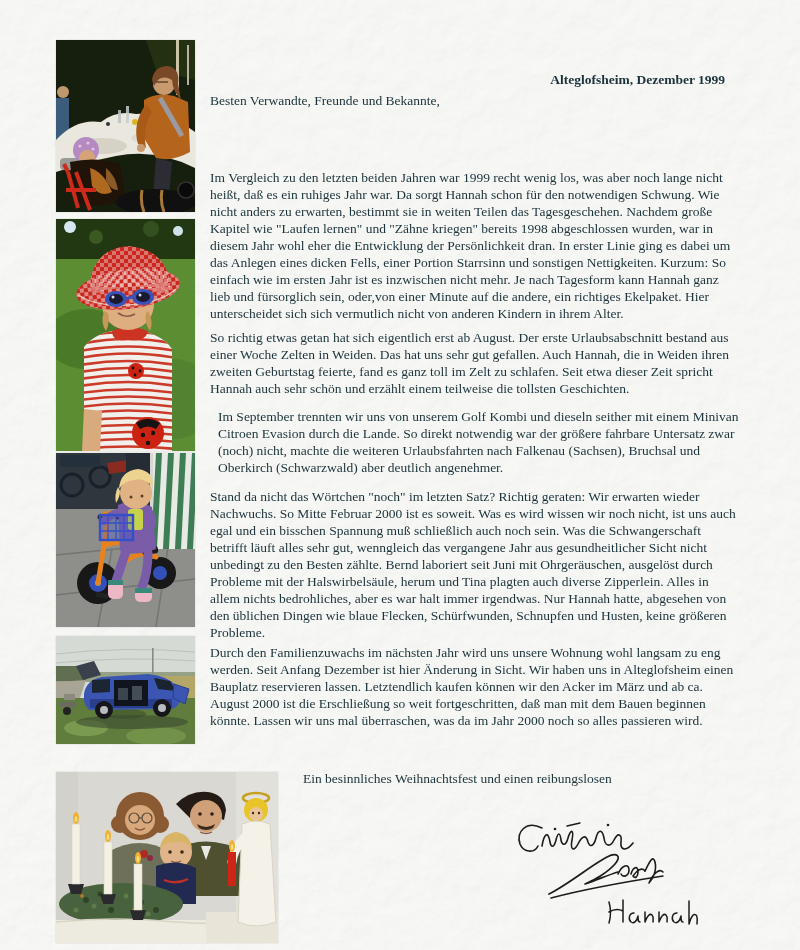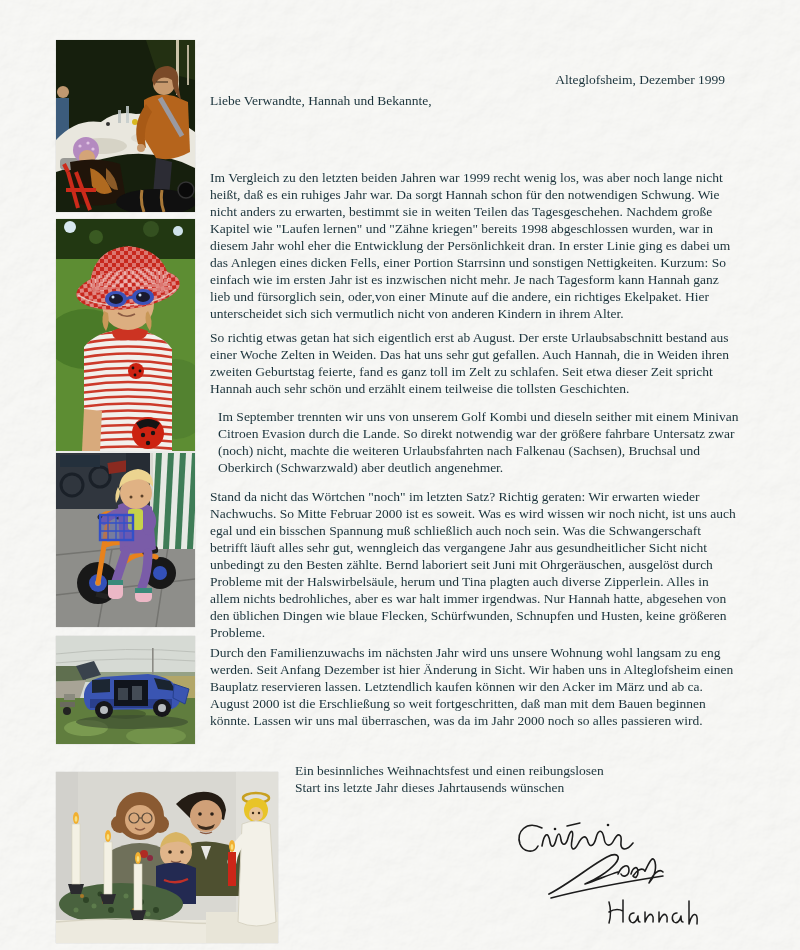--- a/index.html
+++ b/index.html
@@ -3,21 +3,21 @@
 <meta charset="utf-8">
 <style>
   html,body{margin:0;padding:0;}
   body{width:800px;height:950px;overflow:hidden;background:#f6f6f3;}
   .page{position:relative;width:800px;height:950px;font-family:"Liberation Serif","DejaVu Serif",serif;color:#1b333b;}
   .texture{position:absolute;left:0;top:0;width:800px;height:950px;z-index:0;pointer-events:none;}
   .photo{position:absolute;z-index:2;overflow:hidden;box-shadow:0 0 1px rgba(0,0,0,.25);}
   .photo svg{display:block;}
   .txt{position:absolute;z-index:3;font-size:13.5px;line-height:17px;white-space:normal;}
   .date{width:515px;text-align:right;}
-  .closing div{margin:0;}
+  .closing div{margin:8px;}
   .sig{position:absolute;z-index:3;}
   .sig path{fill:none;stroke:#1c1c1c;stroke-linecap:round;stroke-linejoin:round;}
 </style>
 </head>
 <body>
 
 <div class="page">
 
   <svg class="texture" width="800" height="950">
     <defs>
@@ -319,31 +319,30 @@
       <circle cx="197" cy="41" r="1.2" fill="#3a2a18"></circle>
         <circle cx="203" cy="41" r="1.2" fill="#3a2a18"></circle>
       <path d="M186,52 Q200,46 214,52 L220,150 Q200,158 182,150 Z" fill="#f3f1e8" stroke="#d8d4c4" stroke-width="1"></path>
       <path d="M188,66 Q178,76 176,90" stroke="#f3f1e8" stroke-width="9" fill="none" stroke-linecap="round"></path>
       <rect x="172" y="80" width="8" height="34" fill="#cc2618"></rect>
       <ellipse cx="176" cy="74" rx="3" ry="6" fill="#f2b030"></ellipse>
         <ellipse cx="176" cy="75" rx="1.4" ry="3" fill="#f8e080"></ellipse>
     </svg>
   </div>
 
-  <div class="txt date" style="left:210px;top:71px;">Alteglofsheim, Dezember 1999</div>
-  <div class="txt" style="left:210px;top:92px;width:530px;">Liebe Verwandte, Hannah und Bekannte,</div>
+  <div class="txt date" style="left:210px;top:71px;font-weight:bold;">Alteglofsheim, Dezember 1999</div>
+  <div class="txt" style="left:210px;top:92px;width:530px;">Besten Verwandte, Freunde und Bekannte,</div>
   <div class="txt" style="left:210px;top:169px;width:530px;">Im Vergleich zu den letzten beiden Jahren war 1999 recht wenig los, was aber noch lange nicht heißt, daß es ein ruhiges Jahr war. Da sorgt Hannah schon für den notwendigen Schwung. Wie nicht anders zu erwarten, bestimmt sie in weiten Teilen das Tagesgeschehen. Nachdem große Kapitel wie "Laufen lernen" und "Zähne kriegen" bereits 1998 abgeschlossen wurden, war in diesem Jahr wohl eher die Entwicklung der Persönlichkeit dran. In erster Linie ging es dabei um das Anlegen eines dicken Fells, einer Portion Starrsinn und sonstigen Nettigkeiten. Kurzum: So einfach wie im ersten Jahr ist es inzwischen nicht mehr. Je nach Tagesform kann Hannah ganz lieb und fürsorglich sein, oder,von einer Minute auf die andere, ein richtiges Ekelpaket. Hier unterscheidet sich sich vermutlich nicht von anderen Kindern in ihrem Alter.</div>
   <div class="txt" style="left:210px;top:329px;width:530px;">So richtig etwas getan hat sich eigentlich erst ab August. Der erste Urlaubsabschnitt bestand aus einer Woche Zelten in Weiden. Das hat uns sehr gut gefallen. Auch Hannah, die in Weiden ihren zweiten Geburtstag feierte, fand es ganz toll im Zelt zu schlafen. Seit etwa dieser Zeit spricht Hannah auch sehr schön und erzählt einem teilweise die tollsten Geschichten.</div>
   <div class="txt" style="left:218px;top:408px;width:530px;">Im September trennten wir uns von unserem Golf Kombi und dieseln seither mit einem Minivan Citroen Evasion durch die Lande. So direkt notwendig war der größere fahrbare Untersatz zwar (noch) nicht, machte die weiteren Urlaubsfahrten nach Falkenau (Sachsen), Bruchsal und Oberkirch (Schwarzwald) aber deutlich angenehmer.</div>
   <div class="txt" style="left:210px;top:488px;width:530px;">Stand da nicht das Wörtchen "noch" im letzten Satz? Richtig geraten: Wir erwarten wieder Nachwuchs. So Mitte Februar 2000 ist es soweit. Was es wird wissen wir noch nicht, ist uns auch egal und ein bisschen Spannung muß schließlich auch noch sein. Was die Schwangerschaft betrifft läuft alles sehr gut, wenngleich das vergangene Jahr aus gesundheitlicher Sicht nicht unbedingt zu den Besten zählte. Bernd laboriert seit Juni mit Ohrgeräuschen, ausgelöst durch Probleme mit der Halswirbelsäule, herum und Tina plagten auch diverse Zipperlein. Alles in allem nichts bedrohliches, aber es war halt immer irgendwas. Nur Hannah hatte, abgesehen von den üblichen Dingen wie blaue Flecken, Schürfwunden, Schnupfen und Husten, keine größeren Probleme.</div>
   <div class="txt" style="left:210px;top:644px;width:530px;">Durch den Familienzuwachs im nächsten Jahr wird uns unsere Wohnung wohl langsam zu eng werden. Seit Anfang Dezember ist hier Änderung in Sicht. Wir haben uns in Alteglofsheim einen Bauplatz reservieren lassen. Letztendlich kaufen können wir den Acker im März und ab ca. August 2000 ist die Erschließung so weit fortgeschritten, daß man mit dem Bauen beginnen könnte. Lassen wir uns mal überraschen, was da im Jahr 2000 noch so alles passieren wird.</div>
 
   <div class="txt closing" style="left:295px;top:762px;width:440px;">
     <div>Ein besinnliches Weihnachtsfest und einen reibungslosen</div>
-    <div>Start ins letzte Jahr dieses Jahrtausends wünschen</div>
   </div>
 
   <svg class="sig" style="left:512px;top:818px;" width="130" height="40" viewBox="0 0 130 40" aria-label="Christina">
     <path stroke-width="1.6" d="M30,10 C14,2 4,14 8,26 C11,34 22,36 26,28"></path>
     <path stroke-width="1.6" d="M30,28 C32,16 36,12 38,24 C39,30 42,30 44,22 C46,14 48,14 49,22 C50,28 54,28 56,20 C59,10 62,12 60,22 C58,32 62,34 66,26 C70,18 74,16 76,24 C78,30 82,28 84,20 C86,12 90,10 92,20 C93,28 98,30 102,22 C106,14 110,16 109,24 C108,32 114,34 121,25"></path>
     <path stroke-width="1.4" d="M55,8 L68,5"></path>
     <circle cx="43" cy="11" r="1.3" fill="#1c1c1c" stroke="none"></circle>
     <circle cx="96" cy="7" r="1.3" fill="#1c1c1c" stroke="none"></circle>
   </svg>
 

